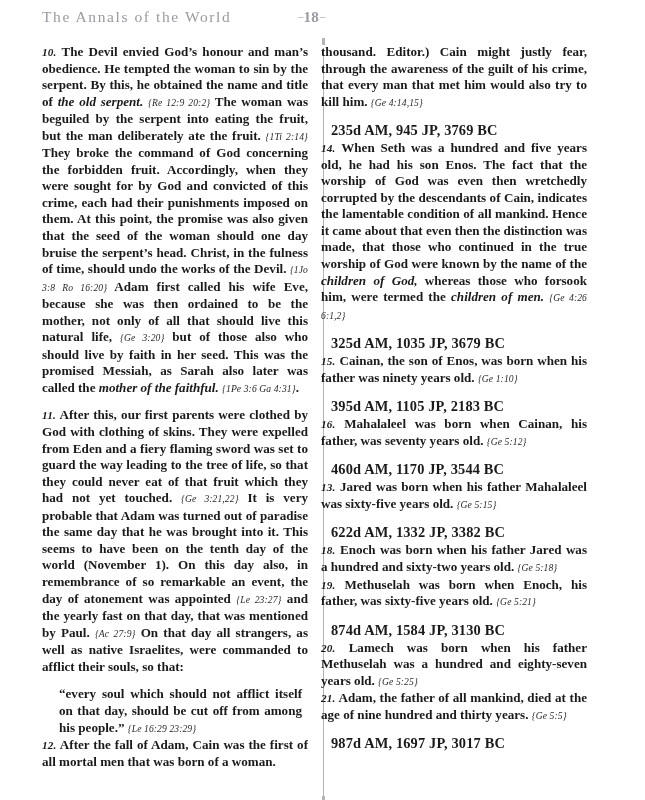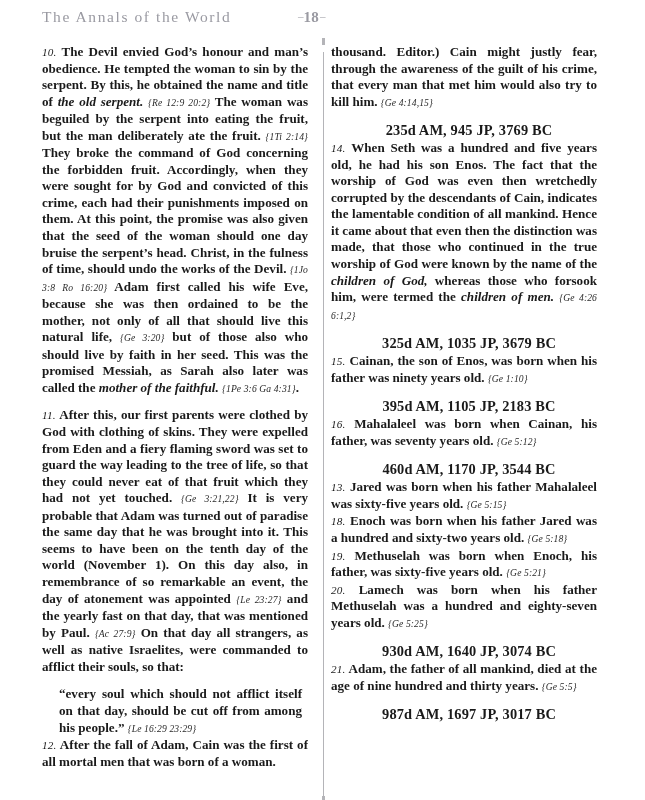--- a/index.html
+++ b/index.html
@@ -71,21 +71,21 @@
     height: 752px;
   }
   .col {
     position: absolute;
     top: 0;
     width: 266px;
     height: 752px;
     overflow: hidden;
   }
   .col-left  { left: 0; }
-  .col-right { left: 289px; }
+  .col-right { left: 279px; }
 
   .rule {
     position: absolute;
     left: 281px;
     top: 8px;
     width: 1px;
     height: 744px;
     background: #b4b4b8;
   }
   .rule-tick {
@@ -106,21 +106,21 @@
     text-align: justify;
     text-justify: inter-word;
     hyphens: none;
   }
   p.body {
     font-weight: bold;
   }
   p + p.gap { margin-top: 10px; }
 
   .secnum {
-    font-weight: normal;
+    font-weight: bold;
     font-style: italic;
     font-size: 11.2px;
     letter-spacing: 0.2px;
   }
   .ref {
     font-weight: normal;
     font-style: italic;
     font-size: 9.6px;
     letter-spacing: 0.1px;
     color: #2a2a2a;
@@ -128,21 +128,21 @@
   .ital {
     font-style: italic;
   }
 
   h2.date-heading {
     margin: 11px 0 1px 10px;
     font-size: 14.4px;
     line-height: 17px;
     font-weight: bold;
     letter-spacing: 0.15px;
-    text-align: center;
+    text-align: left;
   }
 
   blockquote.quote {
     margin: 10px 4px 0 0;
     padding-left: 17px;
     padding-right: 2px;
     font-size: 13.1px;
     line-height: 17px;
     font-weight: bold;
     text-align: justify;
@@ -174,22 +174,23 @@
     <div class="col col-right" id="col-right">
         <p class="body continued-top">thousand. Editor.) Cain might justly fear, through the awareness of the guilt of his crime, that every man that met him would also try to kill him. <span class="ref">{Ge 4:14,15}</span></p>
         <h2 class="date-heading">235d AM, 945 JP, 3769 BC</h2>
         <p class="body gap" style="margin-top: 0px;"><span class="secnum">14.</span> When Seth was a hundred and five years old, he had his son Enos. The fact that the worship of God was even then wretchedly corrupted by the descendants of Cain, indicates the lamentable condition of all mankind. Hence it came about that even then the distinction was made, that those who continued in the true worship of God were known by the name of the <i class="ital">children of God,</i> whereas those who forsook him, were termed the <i class="ital">children of men.</i> <span class="ref">{Ge 4:26 6:1,2}</span></p>
         <h2 class="date-heading">325d AM, 1035 JP, 3679 BC</h2>
         <p class="body gap" style="margin-top: 0px;"><span class="secnum">15.</span> Cainan, the son of Enos, was born when his father was ninety years old. <span class="ref">{Ge 1:10}</span></p>
         <h2 class="date-heading">395d AM, 1105 JP, 2183 BC</h2>
         <p class="body gap" style="margin-top: 0px;"><span class="secnum">16.</span> Mahalaleel was born when Cainan, his father, was seventy years old. <span class="ref">{Ge 5:12}</span></p>
         <h2 class="date-heading">460d AM, 1170 JP, 3544 BC</h2>
         <p class="body gap" style="margin-top: 0px;"><span class="secnum">13.</span> Jared was born when his father Mahalaleel was sixty-five years old. <span class="ref">{Ge 5:15}</span></p>
+        <h2 class="date-heading">622d AM, 1332 JP, 3382 BC</h2>
         <p class="body gap" style="margin-top: 0px;"><span class="secnum">18.</span> Enoch was born when his father Jared was a hundred and sixty-two years old. <span class="ref">{Ge 5:18}</span></p>
         <p class="body gap" style="margin-top: 0px;"><span class="secnum">19.</span> Methuselah was born when Enoch, his father, was sixty-five years old. <span class="ref">{Ge 5:21}</span></p>
+        <h2 class="date-heading">874d AM, 1584 JP, 3130 BC</h2>
         <p class="body gap" style="margin-top: 0px;"><span class="secnum">20.</span> Lamech was born when his father Methuselah was a hundred and eighty-seven years old. <span class="ref">{Ge 5:25}</span></p>
-        <h2 class="date-heading">930d AM, 1640 JP, 3074 BC</h2>
         <p class="body gap" style="margin-top: 0px;"><span class="secnum">21.</span> Adam, the father of all mankind, died at the age of nine hundred and thirty years. <span class="ref">{Ge 5:5}</span></p>
         <h2 class="date-heading">987d AM, 1697 JP, 3017 BC</h2>
       </div>
   </div>
 
 </div>
 
 </body></html>

